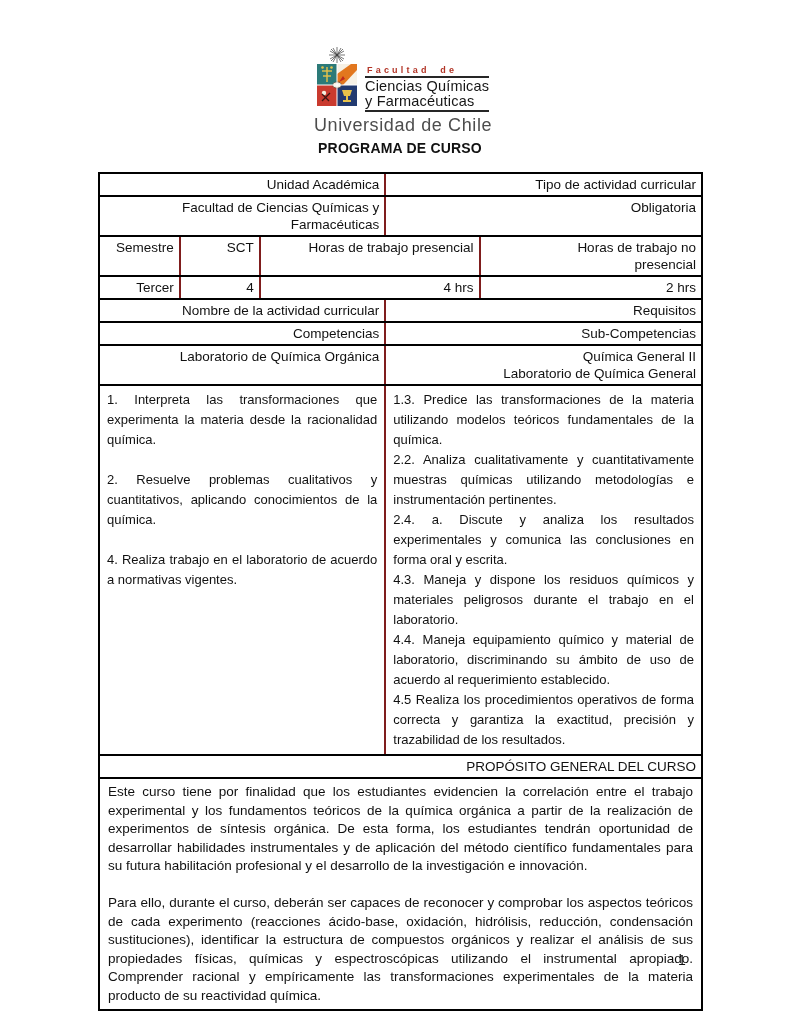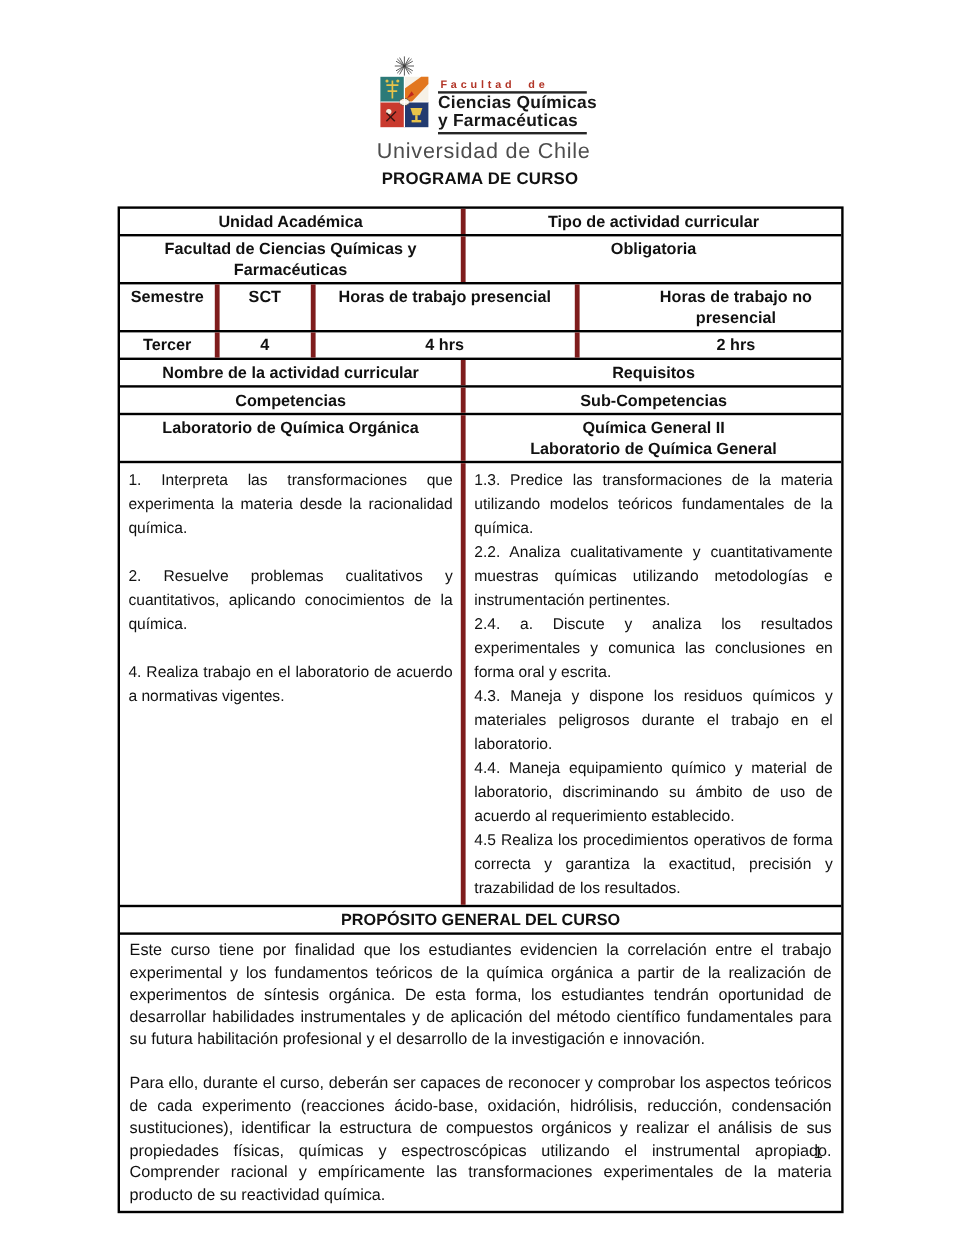--- a/index.html
+++ b/index.html
@@ -10,32 +10,32 @@
   
   .logo{position:absolute;top:46px;left:50%;transform:translateX(-50%);width:172px;}
   .logo-top{display:flex;align-items:flex-start;}
   .crest{flex:0 0 auto;}
   .logo-text{margin-left:5px;margin-top:19px;width:124px;}
   .fac-line{
     color:#b23527;font-size:9px;font-weight:bold;letter-spacing:3.2px;
     word-spacing:5px;white-space:nowrap;line-height:10px;padding-left:2px;
   }
   .logo-rule{border:0;border-top:2px solid #262626;margin:1px 0 1px 0;}
-  .cq-line{font-weight:bold;font-size:14.5px;line-height:15px;color:#161616;white-space:nowrap;letter-spacing:0.2px;}
+  .cq-line{font-weight:normal;font-size:14.5px;line-height:15px;color:#161616;white-space:nowrap;letter-spacing:0.2px;}
   .uni-line{color:#4d4d4d;font-size:18px;letter-spacing:0.6px;white-space:nowrap;margin-top:1px;text-align:center;}
   
   .doc-title{position:absolute;top:140px;left:0;width:100%;text-align:center;
     font-weight:bold;font-size:14px;letter-spacing:0.2px;}
   
   .tbl{position:absolute;left:98px;top:172px;width:605px;border:2px solid #000;box-sizing:border-box;}
   .row{display:flex;}
   .row + .row{border-top:2px solid #000;}
   .cell{box-sizing:border-box;padding:2px 5px;font-size:13.5px;line-height:17px;}
-  .cell + .cell{border-left:4px solid #7f1d1d;}
-  .hd{font-weight:bold;text-align:center;}
+  .cell + .cell{border-left:2px solid #7f1d1d;}
+  .hd{font-weight:normal;text-align:right;}
   .c2a{flex:0 0 47.3%;}
   .c2b{flex:0 0 52.7%;}
   .c4a{flex:0 0 13.1%;}
   .c4b{flex:0 0 13.3%;}
   .c4c{flex:0 0 36.6%;}
   .c4d{flex:0 0 37.0%;padding-left:48px;}
   .full{flex:0 0 100%;}
   .tall2{min-height:35px;}
   .tall6{min-height:38px;}
   .preline{white-space:pre-line;}

